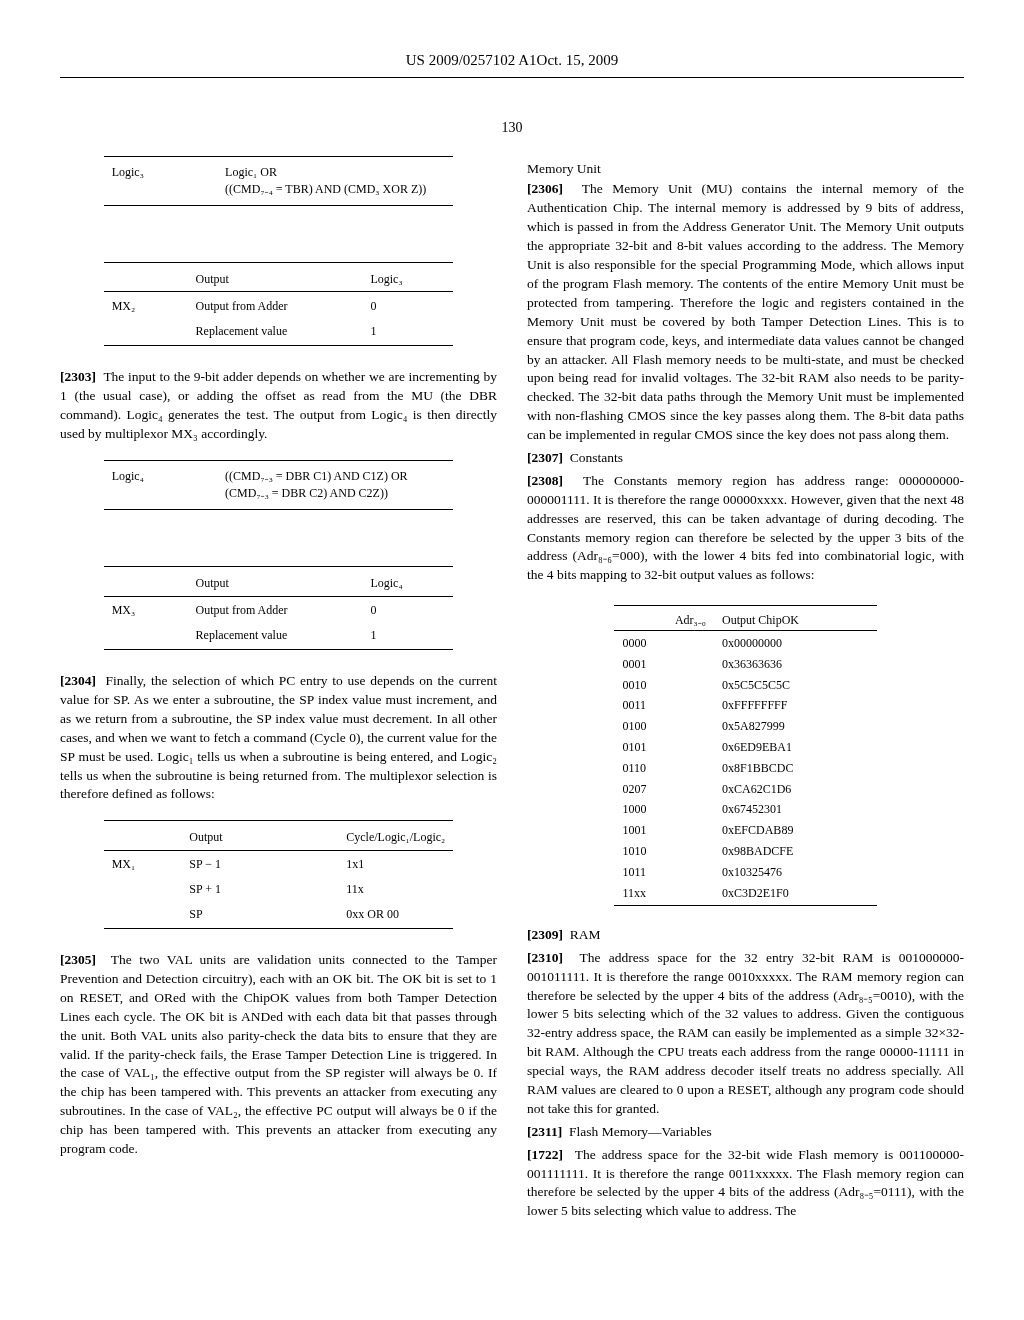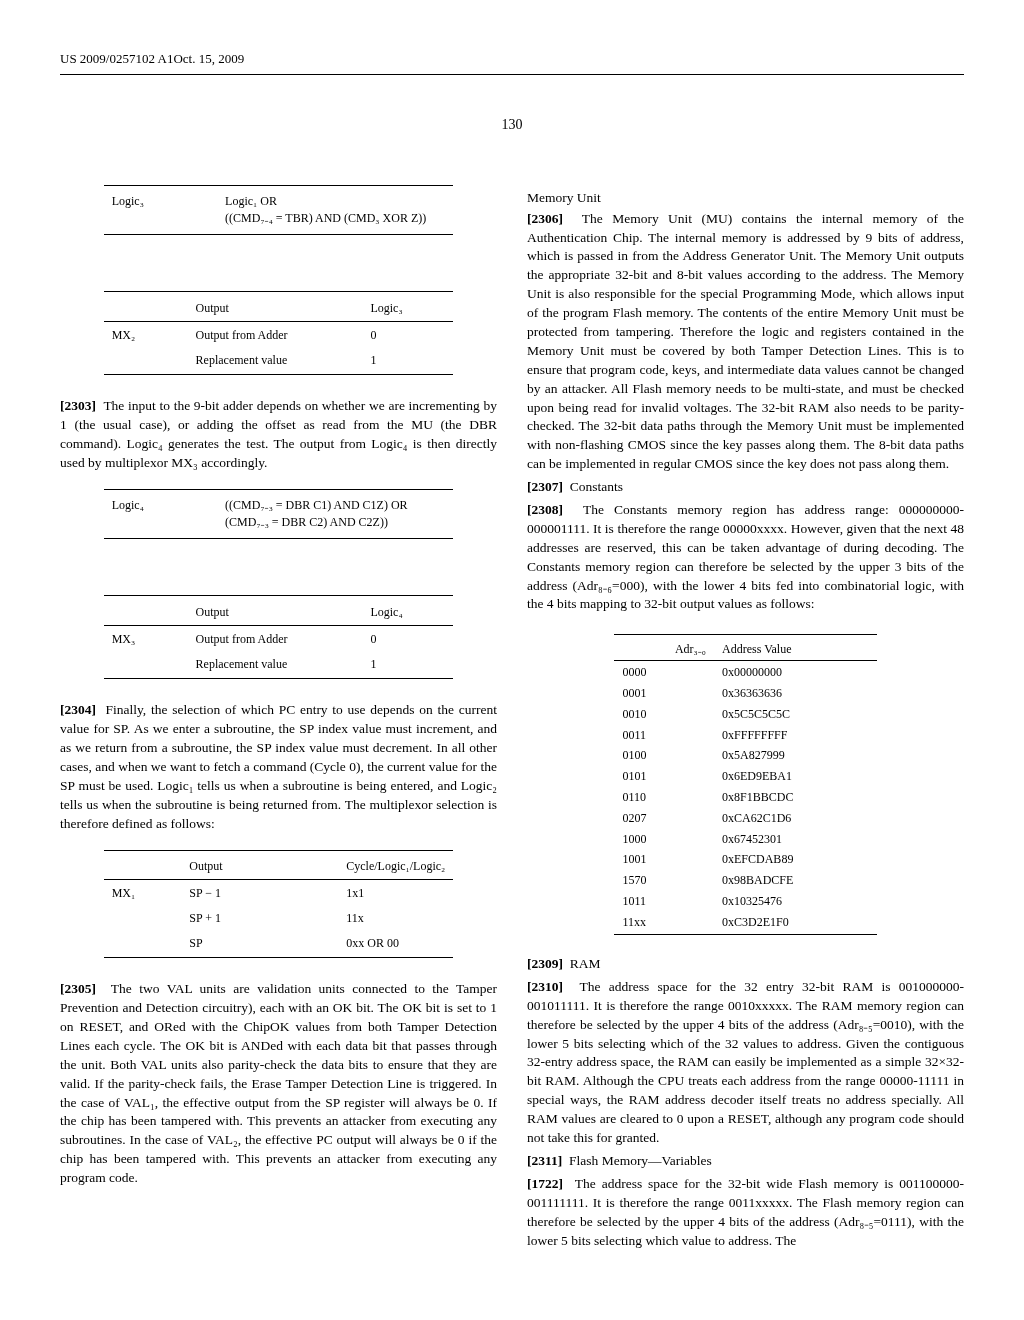--- a/index.html
+++ b/index.html
@@ -9,31 +9,31 @@
       line-height: 1.4;
       color: #000;
       background: #fff;
       width: 1024px;
       height: 1320px;
       padding: 50px 60px;
       position: relative;
     }
     .header {
       display: flex;
-      justify-content: flex-start;
+      justify-content: center;
       margin-bottom: 6px;
-      font-size: 13px;
+      font-size: 15px;
     }
     .header-line {
       border-bottom: 1.5px solid #000;
       margin-bottom: 40px;
     }
     .page-num {
       text-align: center;
-      margin-bottom: 44px;
+      margin-bottom: 12px;
       font-size: 14px;
     }
     .columns {
       display: flex;
       gap: 30px;
       font-family: Liberation Serif, serif;
     }
     .column {
       flex: 1;
       min-width: 0;
@@ -247,21 +247,21 @@
       <span class="para-num">[2308]</span>&nbsp;&nbsp;<span>The Constants memory region has address range: 000000000-000001111. It is therefore the range 00000xxxx. However, given that the next 48 addresses are reserved, this can be taken advantage of during decoding. The Constants memory region can therefore be selected by the upper 3 bits of the address (Adr₈₋₆=000), with the lower 4 bits fed into combinatorial logic, with the 4 bits mapping to 32-bit output values as follows:</span>
     </p>
 
     <table class="const-table" style="margin-top:20px">
       <tbody>
           <tr class="hr-top">
             <td colspan="2" style="height:4px;padding:0;border-top:1.5px solid #000"></td>
           </tr>
       <tr>
         <td class="col-a">Adr₃₋₀</td>
-        <td class="col-b">Address Value</td>
+        <td class="col-b">Output ChipOK</td>
       </tr>
       <tr>
             <td colspan="2" style="height:2px;padding:0;border-top:1px solid #000"></td>
           </tr>
       <tr>
             <td>0000</td>
             <td>0x00000000</td>
           </tr>
       <tr>
             <td>0001</td>
@@ -293,21 +293,21 @@
           </tr>
       <tr>
             <td>1000</td>
             <td>0x67452301</td>
           </tr>
       <tr>
             <td>1001</td>
             <td>0xEFCDAB89</td>
           </tr>
       <tr>
-            <td>1570</td>
+            <td>1010</td>
             <td>0x98BADCFE</td>
           </tr>
       <tr>
             <td>1011</td>
             <td>0x10325476</td>
           </tr>
       <tr>
             <td>11xx</td>
             <td>0xC3D2E1F0</td>
           </tr>

